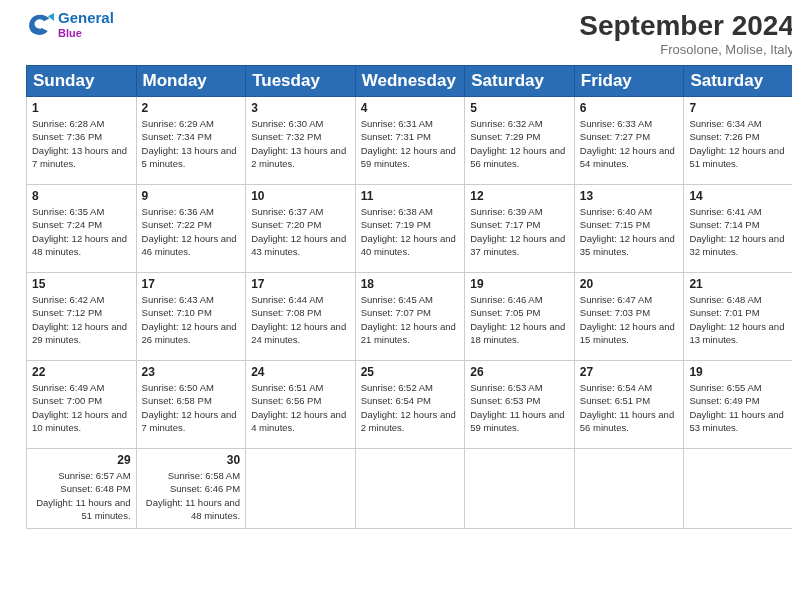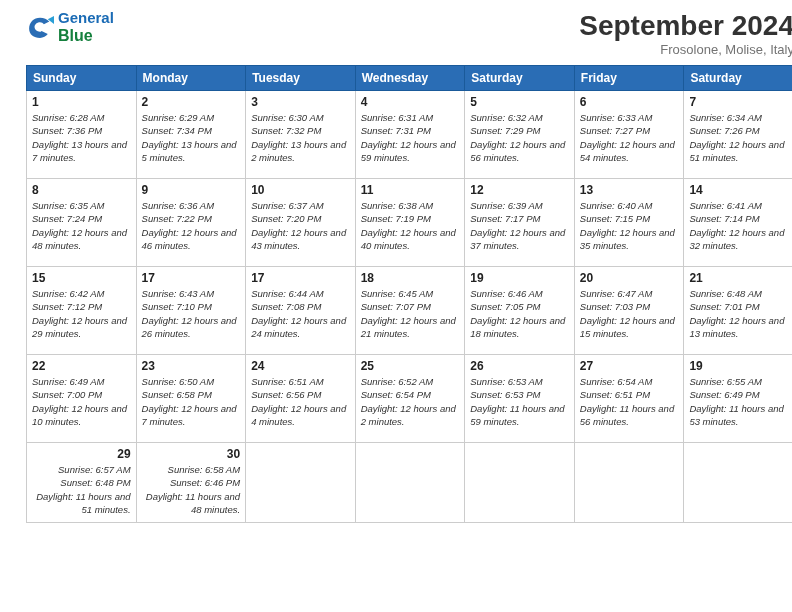--- a/index.html
+++ b/index.html
@@ -52,21 +52,21 @@
       border: 1px solid #ccc;
       border-collapse: collapse;
       width: 100%;
       table-layout: fixed;
     }
     .calendar th {
       background: #2a6db5;
       color: #fff;
       text-align: left;
       padding: 5px 6px;
-      font-size: 12px;
+      font-size: 17px;
       font-weight: bold;
       border: 1px solid #1a5a9a;
     }
     .calendar td {
       border: 1px solid #ccc;
       vertical-align: top;
       padding: 4px 5px;
       height: 88px;
       background: #fff;
     }
@@ -78,39 +78,38 @@
       font-weight: bold;
       font-size: 12px;
       color: #222;
       display: block;
       margin-bottom: 2px;
     }
     .day-info {
       font-size: 9.5px;
       color: #333;
       line-height: 1.4;
-      font-style: italic;
     }
     .empty-cell {
       background: #f5f5f5;
     }
   </style>
 </head>
 <body>
 
 <div class="page">
   <div class="header">
     <div class="logo">
       <svg class="logo-icon" viewBox="0 0 36 36">
         <path d="M18 6 C10 6 4 12 4 20 C4 28 10 32 18 32 C22 32 26 30 28 27 L20 23 C19 24 18.5 24 18 24 C14 24 11 21 11 18 C11 15 14 12 18 12 C20 12 22 13 23 14.5 L30 11 C27 8 23 6 18 6Z" fill="#2a6db5"></path>
         <polygon points="28,8 36,4 36,14" fill="#2a9fd6"></polygon>
       </svg>
       <div>
         <div style="font-size:15px;font-weight:bold;color:#1a6bb5;line-height:1.1;">General</div>
-        <div style="font-size:16px;font-weight:bold;color:#15803d;line-height:1.1;">Blue</div>
+        <div style="font-size:11px;font-weight:bold;color:#a21caf;line-height:1.1;">Blue</div>
       </div>
     </div>
     <div class="title-block">
       <div class="month-title">September 2024</div>
       <div class="location">Frosolone, Molise, Italy</div>
     </div>
   </div>
 
   <table class="calendar">
     <thead>

